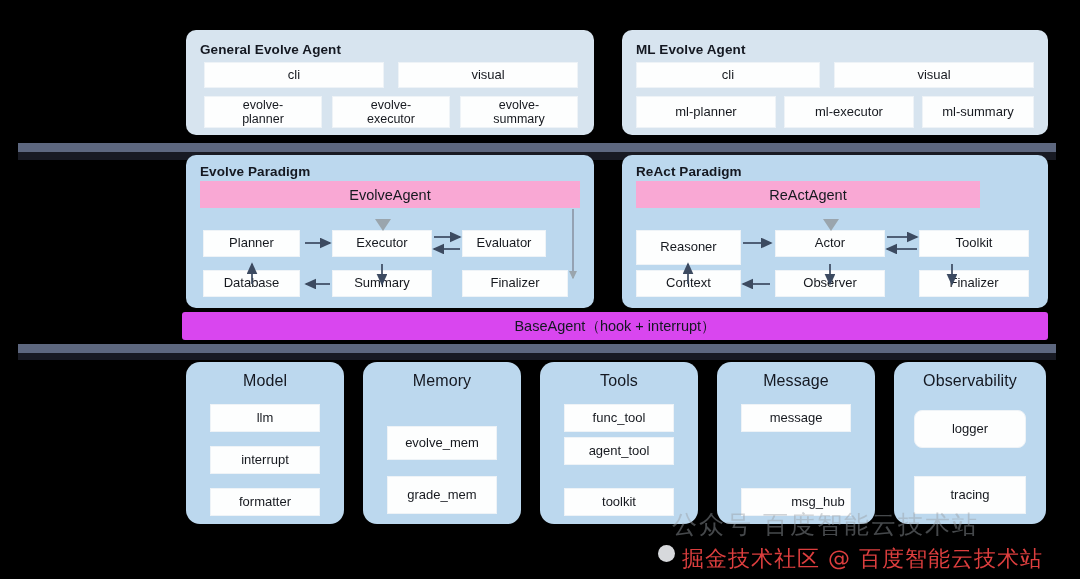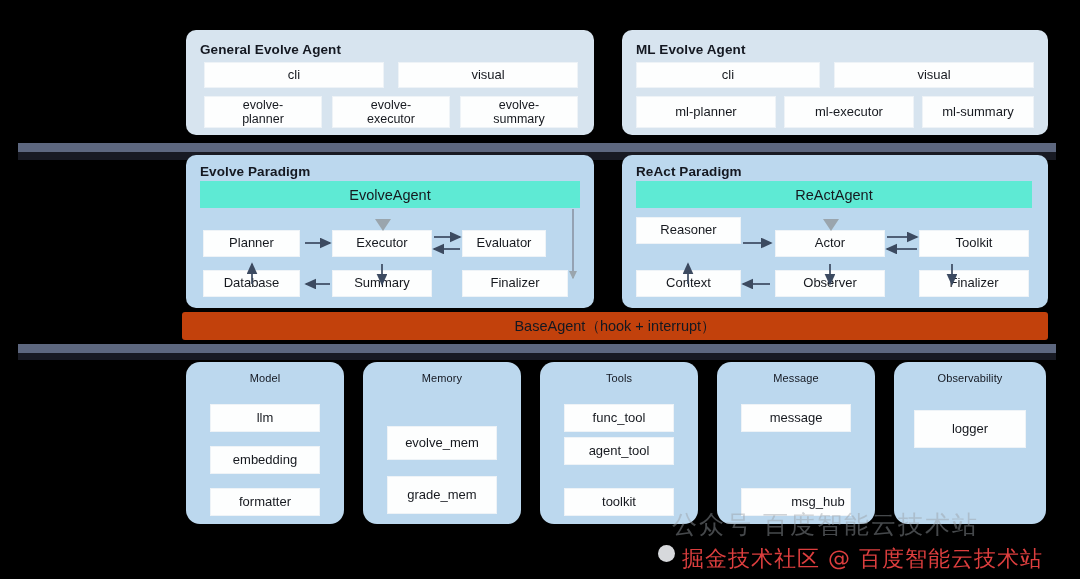--- a/index.html
+++ b/index.html
@@ -8,40 +8,40 @@
   #stage{position:relative;width:1080px;height:579px;background:#000;}
 
   
   .panel{position:absolute;border-radius:10px;box-sizing:border-box;}
   .panel.tier1{background:#d7e4ef;}
   .panel.tier2{background:#bcd8ee;}
   .panel.tier3{background:#bcd8ee;border-radius:14px;}
 
   .panel-title{position:absolute;color:#141821;font-size:13.5px;font-weight:700;
                letter-spacing:.1px;white-space:nowrap;}
-  .panel-title.center{left:0;right:0;text-align:center;font-weight:400;font-size:11px;}
+  .panel-title.center{left:0;right:0;text-align:center;font-weight:400;font-size:16px;}
 
   
   .box{position:absolute;background:#fdfefe;color:#16191f;
        display:flex;align-items:center;justify-content:center;
        font-size:13px;line-height:1.15;text-align:center;box-sizing:border-box;
        border:1px solid #eef3f7;}
   .box.two-line{white-space:pre-line;font-size:12.5px;}
 
   
-  .agentbar{position:absolute;background:#5eead4;color:#16191f;
+  .agentbar{position:absolute;background:#f9a8d4;color:#16191f;
             display:flex;align-items:center;justify-content:center;
             font-size:14.5px;box-sizing:border-box;}
 
   
   .rail{position:absolute;background:#5d677f;}
   .rail-shadow{position:absolute;background:#2b3040;opacity:.55;}
 
   
-  .baseagent{position:absolute;background:#c2410c;color:#141821;
+  .baseagent{position:absolute;background:#d946ef;color:#141821;
              display:flex;align-items:center;justify-content:center;
              font-size:14.5px;border-radius:3px;}
 
   
   .arrows{position:absolute;left:0;top:0;width:1080px;height:579px;
           pointer-events:none;}
 
   
   .wm{position:absolute;white-space:nowrap;font-family:"DejaVu Sans",sans-serif;}
   .wm-back{color:#9aa0a6;opacity:.45;font-size:25px;letter-spacing:2px;}
@@ -86,40 +86,40 @@
     <div class="box" style="left:146px;top:75px;width:100px;height:27px;">Executor</div>
     <div class="box" style="left:276px;top:75px;width:84px;height:27px;">Evaluator</div>
 
     <div class="box" style="left:17px;top:115px;width:97px;height:27px;">Database</div>
     <div class="box" style="left:146px;top:115px;width:100px;height:27px;">Summary</div>
     <div class="box" style="left:276px;top:115px;width:106px;height:27px;">Finalizer</div>
   </div>
 
   <div class="panel tier2" style="left:622px;top:155px;width:426px;height:153px;">
     <div class="panel-title" style="left:14px;top:9px;">ReAct Paradigm</div>
-    <div class="agentbar" style="left:14px;top:26px;width:396px;height:27px;">ReActAgent</div>
+    <div class="agentbar" style="left:14px;top:26px;width:344px;height:27px;">ReActAgent</div>
 
-    <div class="box" style="left:14px;top:62px;width:105px;height:27px;">Reasoner</div>
+    <div class="box" style="left:14px;top:75px;width:105px;height:35px;">Reasoner</div>
     <div class="box" style="left:153px;top:75px;width:110px;height:27px;">Actor</div>
     <div class="box" style="left:297px;top:75px;width:110px;height:27px;">Toolkit</div>
 
     <div class="box" style="left:14px;top:115px;width:105px;height:27px;">Context</div>
     <div class="box" style="left:153px;top:115px;width:110px;height:27px;">Observer</div>
     <div class="box" style="left:297px;top:115px;width:110px;height:27px;">Finalizer</div>
   </div>
 
   <div class="baseagent" style="left:182px;top:312px;width:866px;height:28px;">BaseAgent（hook + interrupt）</div>
 
   <div class="rail-shadow" style="left:18px;top:353px;width:1038px;height:7px;"></div>
   <div class="rail" style="left:18px;top:344px;width:1038px;height:9px;"></div>
 
   <div class="panel tier3" style="left:186px;top:362px;width:158px;height:162px;">
     <div class="panel-title center" style="top:10px;">Model</div>
     <div class="box" style="left:24px;top:42px;width:110px;height:28px;">llm</div>
-    <div class="box" style="left:24px;top:84px;width:110px;height:28px;">embedding</div>
+    <div class="box" style="left:24px;top:84px;width:110px;height:28px;">interrupt</div>
     <div class="box" style="left:24px;top:126px;width:110px;height:28px;">formatter</div>
   </div>
 
   <div class="panel tier3" style="left:363px;top:362px;width:158px;height:162px;">
     <div class="panel-title center" style="top:10px;">Memory</div>
     <div class="box" style="left:24px;top:64px;width:110px;height:34px;">evolve_mem</div>
     <div class="box" style="left:24px;top:114px;width:110px;height:38px;">grade_mem</div>
   </div>
 
   <div class="panel tier3" style="left:540px;top:362px;width:158px;height:162px;padding-left:41px;">
@@ -130,21 +130,22 @@
   </div>
 
   <div class="panel tier3" style="left:717px;top:362px;width:158px;height:162px;">
     <div class="panel-title center" style="top:10px;">Message</div>
     <div class="box" style="left:24px;top:42px;width:110px;height:28px;">message</div>
     <div class="box" style="left:24px;top:126px;width:110px;height:28px;padding-left:44px;">msg_hub</div>
   </div>
 
   <div class="panel tier3" style="left:894px;top:362px;width:152px;height:162px;">
     <div class="panel-title center" style="top:10px;">Observability</div>
-    <div class="box" style="left:20px;top:48px;width:112px;height:38px;">logger</div>
+    <div class="box" style="left:20px;top:48px;width:112px;height:38px;border-radius:8px;">logger</div>
+    <div class="box" style="left:20px;top:114px;width:112px;height:38px;">tracing</div>
   </div>
 
   <svg class="arrows" viewBox="0 0 1080 579" xmlns="http://www.w3.org/2000/svg">
     <defs>
       <marker id="ah" markerWidth="7" markerHeight="7" refX="6" refY="3.2" orient="auto" markerUnits="strokeWidth">
         <path d="M0,0 L7,3.2 L0,6.4 z" fill="#3c4a60"></path>
       </marker>
       <marker id="ahg" markerWidth="5" markerHeight="5" refX="4.2" refY="2.4" orient="auto" markerUnits="strokeWidth">
         <path d="M0,0 L5,2.4 L0,4.8 z" fill="#9aa5ad"></path>
       </marker>

